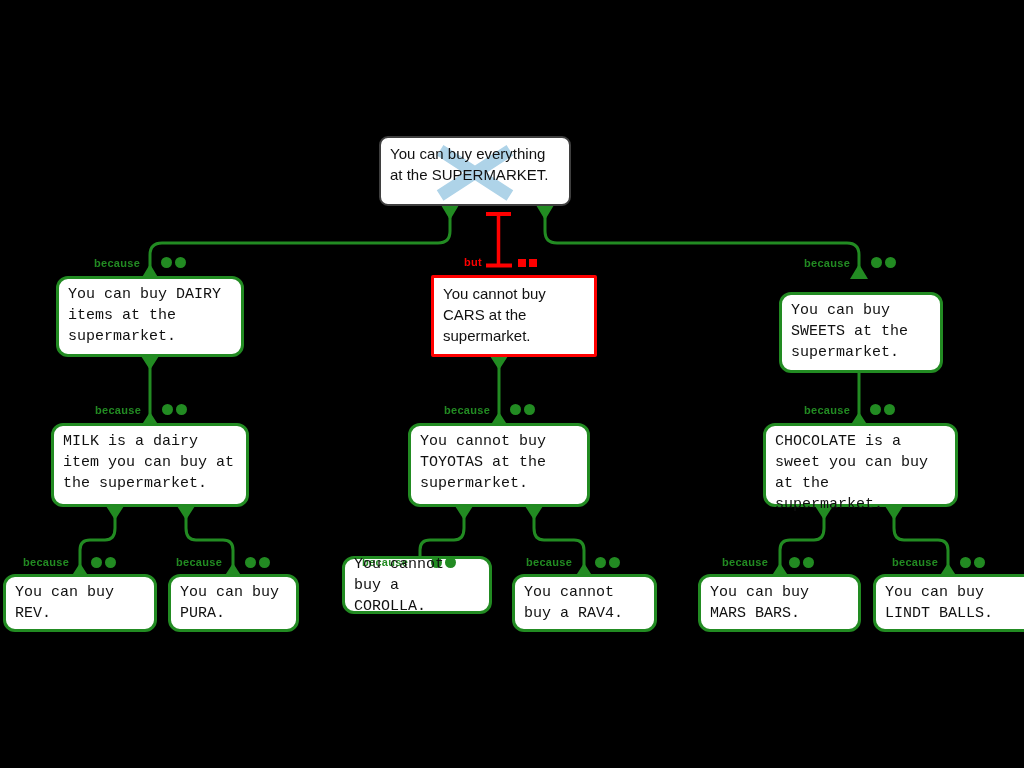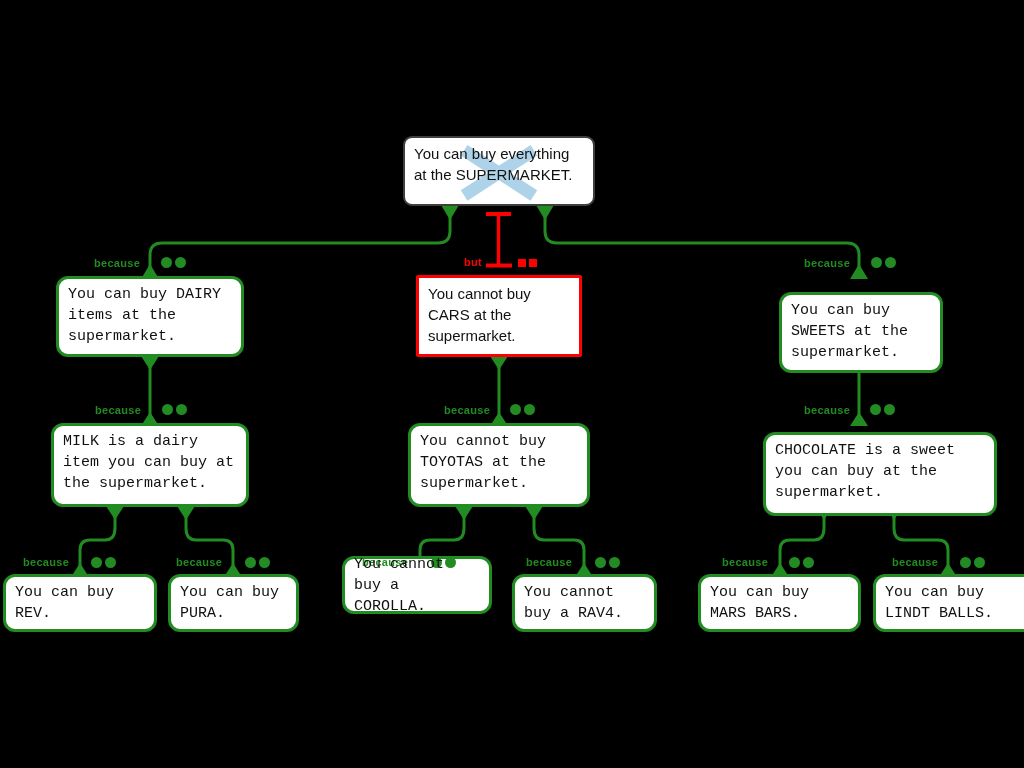--- a/index.html
+++ b/index.html
@@ -3,21 +3,21 @@
 <meta charset="utf-8">
 <style>
   html,body{margin:0;padding:0;background:#000;}
   #canvas{position:relative;width:1024px;height:768px;background:#000;overflow:hidden;
           font-family:"Liberation Sans","DejaVu Sans",sans-serif;}
   #wires{position:absolute;left:0;top:0;width:1024px;height:768px;}
 
   .node{position:absolute;box-sizing:border-box;background:#fff;color:#111;
         font-size:15px;line-height:21px;padding:5px 9px;}
   .node.green{border:3px solid #228b22;border-radius:12px;font-family:Liberation Mono, monospace;}
-  .node.red{border:3px solid #ff0000;border-radius:2px;}
+  .node.red{border:3px solid #ff0000;border-radius:2px;margin-left:15px;}
   .node.root{border:2px solid #3f3f3f;border-radius:9px;}
   .node.small{display:flex;align-items:center;}
   .node .node-text{position:relative;z-index:2;display:block;}
   .xmark{position:absolute;left:0;top:0;width:100%;height:100%;z-index:1;}
 
   .lbl{position:absolute;font-size:11px;font-weight:bold;letter-spacing:0.3px;}
   .lbl.because{color:#228b22;}
   .lbl.but{color:#ff0000;}
 
   .dots{position:absolute;height:12px;}
@@ -60,21 +60,21 @@
       M411 577 L429 577 L420 563 Z  M575 577 L593 577 L584 563 Z
       M771 577 L789 577 L780 563 Z  M939 577 L957 577 L948 563 Z"></path>
 
     <g stroke="#ff0000" fill="none">
       <path stroke-width="4" d="M486 214 H511"></path>
       <path stroke-width="3.5" d="M498.5 212 V265"></path>
       <path stroke-width="4" d="M486 265.5 H512"></path>
     </g>
   </svg>
 
-  <div class="node root" style="left:403px;top:136px;width:192px;height:70px">
+  <div class="node root" style="left:379px;top:136px;width:192px;height:70px">
     <svg class="xmark" viewBox="0 0 192 70">
       <path d="M59 13 L133 61 M133 13 L59 61" stroke="#aed3e8" stroke-width="13" fill="none"></path>
     </svg>
     <span class="node-text">You can buy everything at the SUPERMARKET.</span>
   </div>
 
   <div class="node green" style="left:56px;top:276px;width:188px;height:81px">
     <span class="node-text">You can buy DAIRY items at the supermarket.</span>
   </div>
   <div class="node red" style="left:416px;top:275px;width:166px;height:82px">
@@ -83,21 +83,21 @@
   <div class="node green" style="left:779px;top:292px;width:164px;height:81px">
     <span class="node-text">You can buy SWEETS at the supermarket.</span>
   </div>
 
   <div class="node green" style="left:51px;top:423px;width:198px;height:84px">
     <span class="node-text">MILK is a dairy item you can buy at the supermarket.</span>
   </div>
   <div class="node green" style="left:408px;top:423px;width:182px;height:84px">
     <span class="node-text">You cannot buy TOYOTAS at the supermarket.</span>
   </div>
-  <div class="node green" style="left:763px;top:432px;width:234px;height:84px">
+  <div class="node green" style="left:763px;top:423px;width:195px;height:84px">
     <span class="node-text">CHOCOLATE is a sweet you can buy at the supermarket.</span>
   </div>
 
   <div class="node green small" style="left:3px;top:574px;width:154px;height:58px">
     <span class="node-text">You can buy REV.</span>
   </div>
   <div class="node green small" style="left:168px;top:574px;width:131px;height:58px">
     <span class="node-text">You can buy PURA.</span>
   </div>
   <div class="node green small" style="left:342px;top:556px;width:150px;height:58px">

